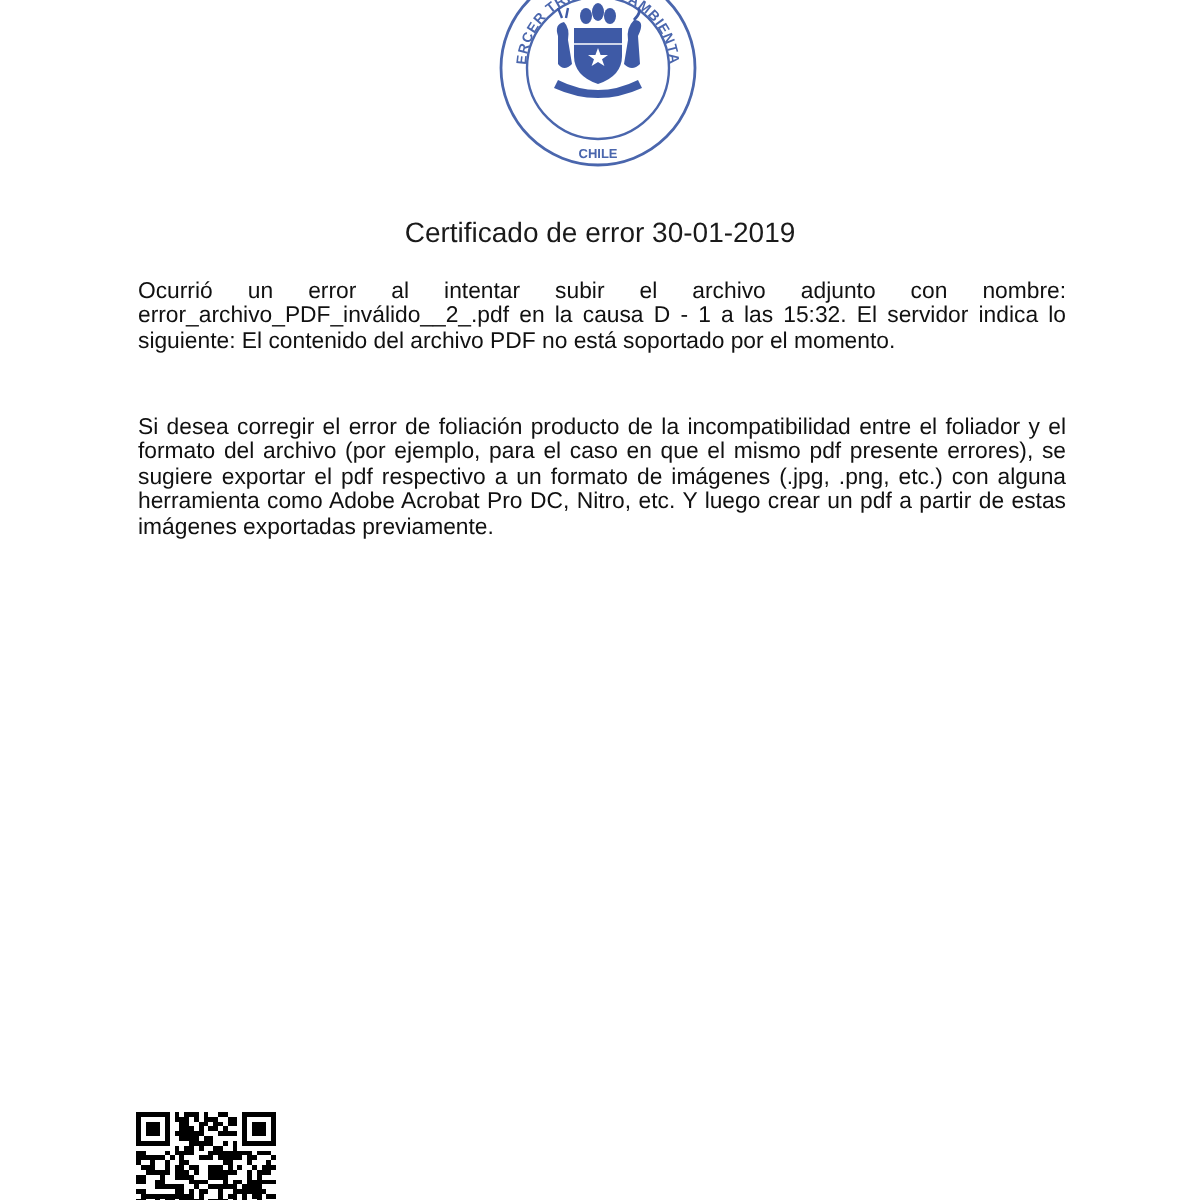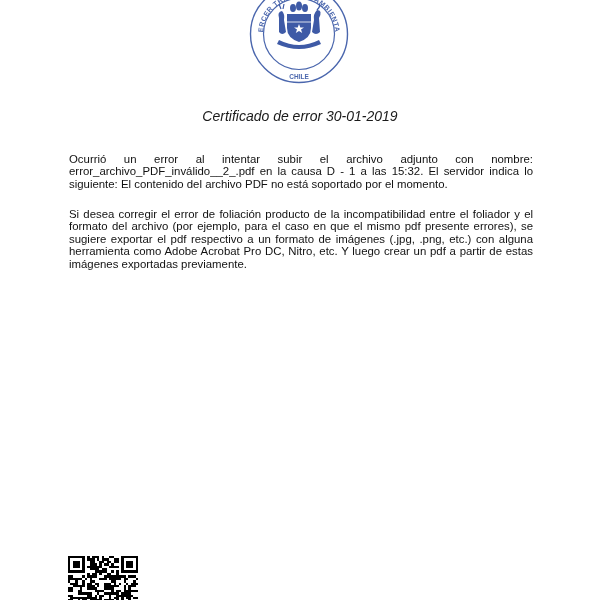--- a/index.html
+++ b/index.html
@@ -24,32 +24,31 @@
     }
     .title {
       position: absolute;
       left: 0;
       width: 600px;
       top: 107px;
       text-align: center;
       font-size: 14px;
       line-height: 18px;
       color: #1a1a1a;
-      font-style: italic;
     }
     .body-text {
       position: absolute;
       left: 69px;
       width: 464px;
       font-size: 11.4px;
       line-height: 12.4px;
       text-align: justify;
       color: #111111;
     }
-    .p1 { top: 153px; }
+    .p1 { top: 140px; }
     .p2 { top: 208px; }
     .qr {
       position: absolute;
       left: 68px;
       top: 556px;
       width: 70px;
       height: 70px;
     }
   </style>
 </head>

